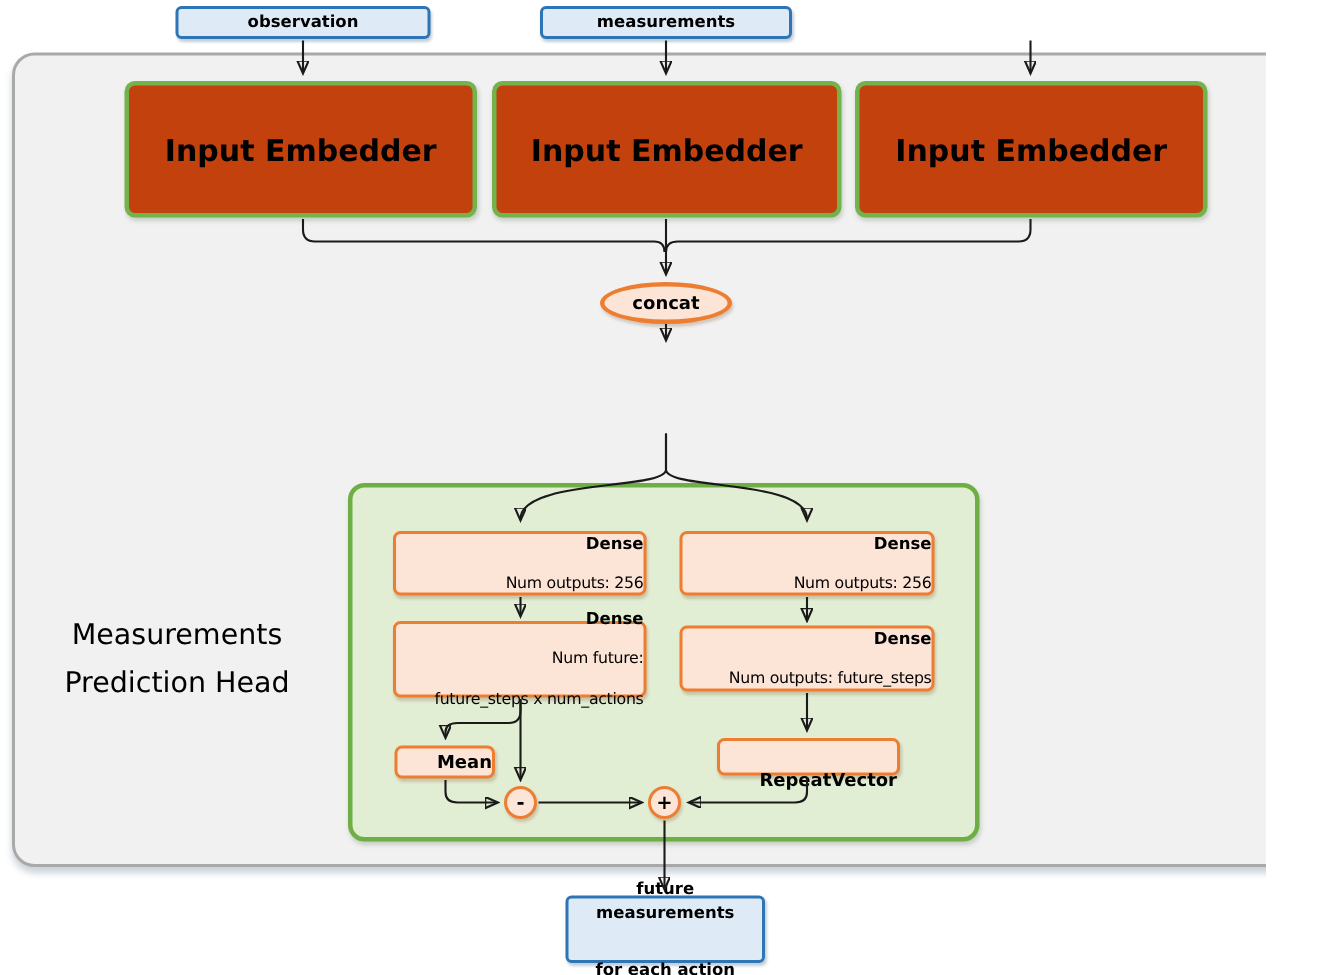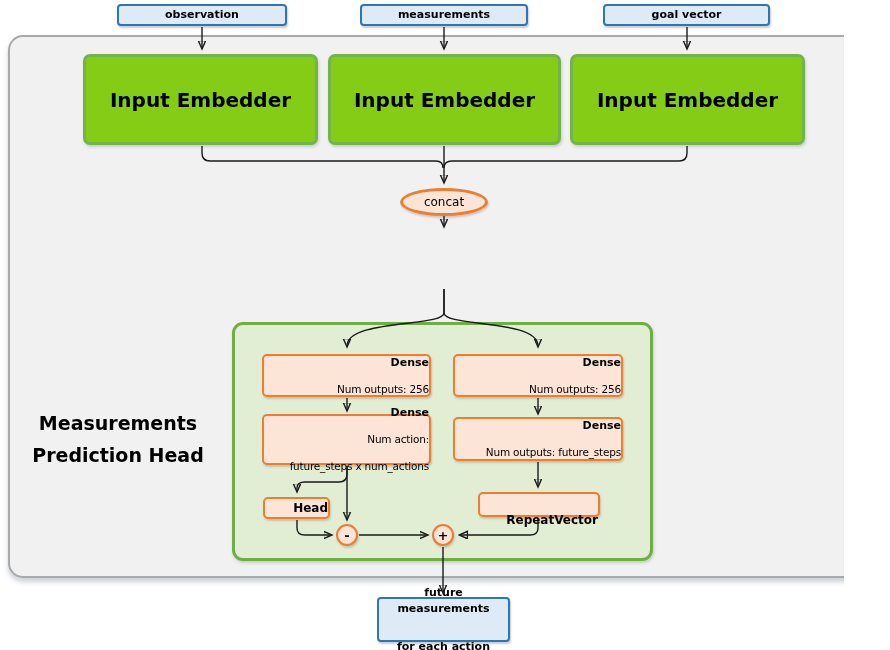--- a/index.html
+++ b/index.html
@@ -11,21 +11,21 @@
          background:#f1f1f1;border:2px solid #a9a9a9;border-radius:15px;
          box-sizing:border-box;box-shadow:0 4px 5px rgba(140,155,170,.45);}
 
   
   .io{position:absolute;background:#deebf7;border:2px solid #2e75b6;border-radius:4px;
       box-sizing:border-box;display:flex;flex-direction:column;align-items:center;justify-content:center;
       font-weight:bold;font-size:11px;color:#000;text-align:center;
       box-shadow:1px 2px 2px rgba(110,130,155,.4);line-height:16px;}
 
   
-  .green{position:absolute;background:#84cc16;border:3px solid #74b24c;border-radius:7px;
+  .green{position:absolute;background:#c2410c;border:3px solid #74b24c;border-radius:7px;
          box-sizing:border-box;display:flex;align-items:center;justify-content:center;
          font-weight:bold;font-size:20px;color:#000;
          box-shadow:1px 2px 3px rgba(120,140,120,.35);}
 
   
   .headbox{position:absolute;left:232px;top:322px;width:421px;height:239px;
            background:#e2eed4;border:3px solid #6fae45;border-radius:11px;
            box-sizing:border-box;box-shadow:1px 2px 3px rgba(120,140,120,.35);}
 
   
@@ -36,43 +36,40 @@
   .orange .s{font-weight:normal;font-size:10.5px;line-height:15px;white-space:nowrap;letter-spacing:-0.2px;margin-top:12px;}
 
   .opcircle{position:absolute;width:22px;height:22px;border-radius:50%;
             background:#fce4d6;border:2.5px solid #ed7d31;box-sizing:border-box;
             display:flex;align-items:center;justify-content:center;
             font-weight:bold;font-size:13px;color:#000;box-shadow:1px 2px 2px rgba(150,120,90,.35);}
 
   .ellipse{position:absolute;left:400px;top:188px;width:88px;height:28px;border-radius:50%;
            background:#fce4d6;border:3px solid #ed7d31;box-sizing:border-box;
            display:flex;align-items:center;justify-content:center;
-           font-weight:normal;font-size:12px;color:#000;box-shadow:1px 2px 2px rgba(150,120,90,.35);}
+           font-weight:bold;font-size:12px;color:#000;box-shadow:1px 2px 2px rgba(150,120,90,.35);}
 
   .headtitle{position:absolute;left:12px;top:407px;width:212px;text-align:center;
-             font-weight:bold;font-size:19px;line-height:32px;color:#000;}
+             font-weight:normal;font-size:19px;line-height:32px;color:#000;}
 
   svg.lines{position:absolute;left:0;top:0;width:890px;height:650px;pointer-events:none;}
   svg.lines path{fill:none;stroke:#1a1a1a;stroke-width:1.4;}
 </style>
 </head>
 <body>
 
 <div class="canvas">
 
   <div class="outer"></div>
 
   <div class="io" style="left:117px;top:4px;width:170px;height:22px;">
     <span>observation</span>
   </div>
   <div class="io" style="left:360px;top:4px;width:168px;height:22px;">
     <span>measurements</span>
-  </div>
-  <div class="io" style="left:603px;top:4px;width:167px;height:22px;">
-    <span>goal vector</span>
   </div>
 
   <div class="green" style="left:83px;top:54px;width:235px;height:91px;">
     <span>Input Embedder</span>
   </div>
   <div class="green" style="left:328px;top:54px;width:233px;height:91px;">
     <span>Input Embedder</span>
   </div>
   <div class="green" style="left:570px;top:54px;width:235px;height:91px;">
     <span>Input Embedder</span>
@@ -90,30 +87,30 @@
   <div class="orange" style="left:262px;top:354px;width:169px;height:43px;">
     <span class="t">Dense</span>
     <span class="s">Num outputs: 256</span>
   </div>
   <div class="orange" style="left:453px;top:354px;width:170px;height:43px;">
     <span class="t">Dense</span>
     <span class="s">Num outputs: 256</span>
   </div>
   <div class="orange" style="left:262px;top:414px;width:169px;height:51px;">
     <span class="t">Dense</span>
-    <span class="s">Num action:</span>
+    <span class="s">Num future:</span>
     <span class="s">future_steps x num_actions</span>
   </div>
   <div class="orange" style="left:453px;top:417px;width:170px;height:44px;">
     <span class="t">Dense</span>
     <span class="s">Num outputs: future_steps</span>
   </div>
 
   <div class="orange" style="left:263px;top:497px;width:67px;height:22px;">
-    <span class="t" style="font-size:12px;">Head</span>
+    <span class="t" style="font-size:12px;">Mean</span>
   </div>
   <div class="orange" style="left:478px;top:492px;width:122px;height:25px;">
     <span class="t" style="font-size:12px;margin-top:32px;">RepeatVector</span>
   </div>
 
   <div class="opcircle" style="left:336px;top:524px;">
     <span>-</span>
   </div>
   <div class="opcircle" style="left:432px;top:524px;">
     <span>+</span>

